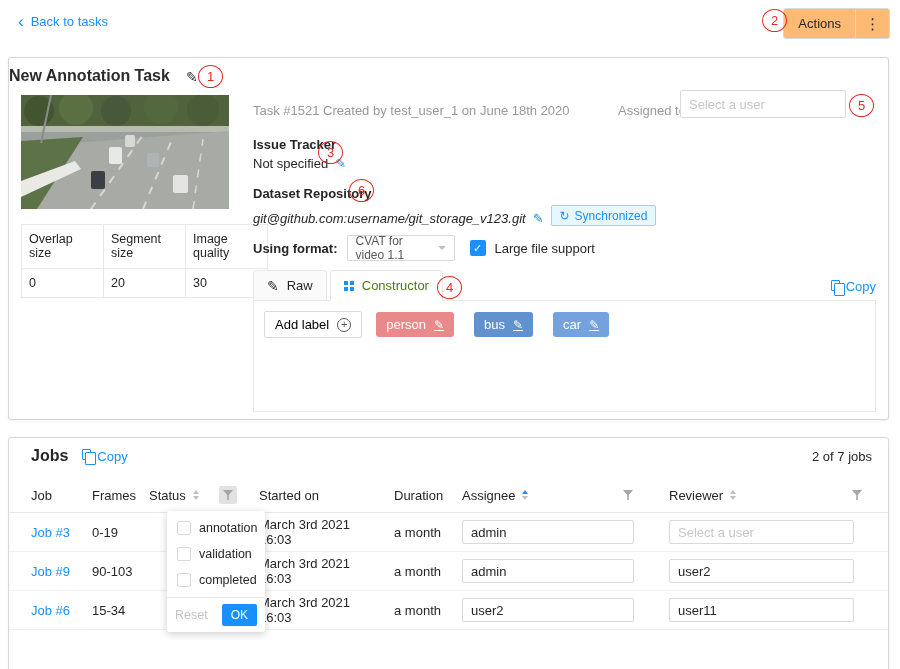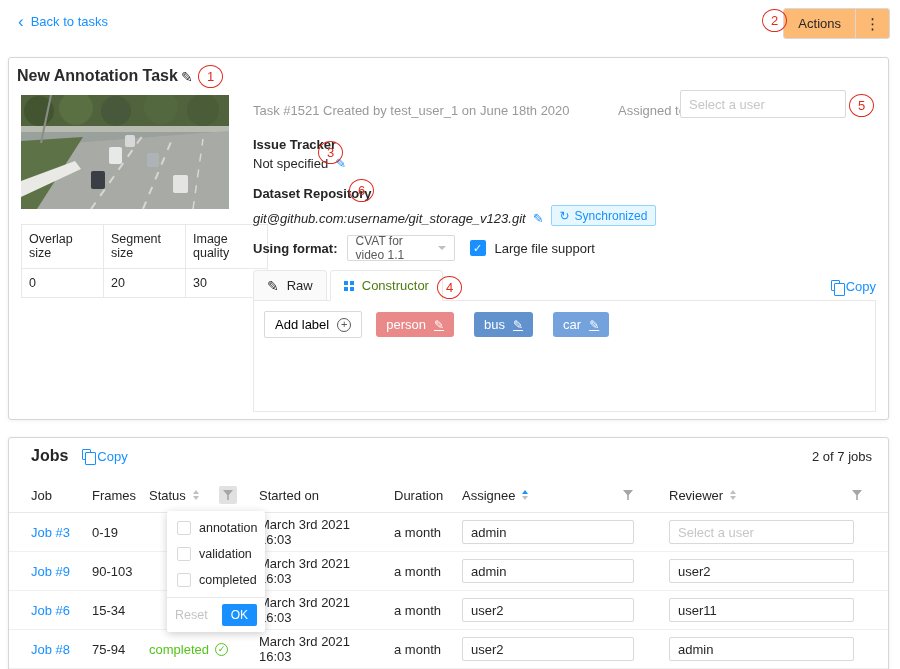--- a/index.html
+++ b/index.html
@@ -19,21 +19,21 @@
   .actions-label { display:flex; align-items:center; padding:0 14px; border-right:1px solid #d9d9d9; }
   .more-icon { display:flex; align-items:center; padding:0 9px; font-size:15px; color:#262626; }
 
   
   .card { position:absolute; left:8px; width:881px; background:#fff;
     border:1px solid #d6d6d6; border-radius:3px; box-shadow:0 1px 4px rgba(0,0,0,.06); }
   .task-card { top:57px; height:363px; }
   .jobs-card { top:437px; height:246px; }
 
   
-  .task-title-row { position:absolute; left:8px; top:9px; display:flex; align-items:flex-end; gap:3px; }
+  .task-title-row { position:absolute; left:0; top:9px; display:flex; align-items:flex-end; gap:16px; }
   .task-title { margin:0; font-size:16px; font-weight:700; color:#2b2b2b; }
   .edit-dark { color:#262626; font-size:14px; cursor:pointer; }
   .edit-blue { color:#1890ff; font-size:13px; cursor:pointer; }
 
   .thumb { position:absolute; left:12px; top:37px; width:208px; height:114px; overflow:hidden; }
   .thumb svg { display:block; width:100%; height:100%; }
 
   .params { position:absolute; left:12px; top:166px; width:247px; border-collapse:collapse; }
   .params th, .params td { border:1px solid #e8e8e8; padding:7px 7px; font-size:12.5px; text-align:left; }
   .params th { font-weight:400; vertical-align:top; width:69px; height:44px; color:#262626; }
@@ -359,34 +359,20 @@
       </tr>
       <tr>
         <td><a class="job-link">Job #6</a></td>
         <td>15-34</td>
         <td><span></span></td>
         <td>March 3rd 2021 16:03</td>
         <td>a month</td>
         <td><input class="cell-input assignee-w" value="user2" style=""></td>
         <td><input class="cell-input reviewer-w" value="user11" style=""></td>
       </tr>
-      <tr>
-        <td><a class="job-link">Job #8</a></td>
-        <td>75-94</td>
-        <td>
-          <span class="status-completed">
-            <span>completed</span>
-            <span class="check-circle">✓</span>
-          </span>
-        </td>
-        <td>March 3rd 2021 16:03</td>
-        <td>a month</td>
-        <td><input class="cell-input assignee-w" value="user2" style=""></td>
-        <td><input class="cell-input reviewer-w" value="admin" style=""></td>
-      </tr>
     </tbody>
   </table>
 </section>
 
 <div class="filter-dropdown">
   <div class="filter-item">
     <span class="cb"></span>
     <span>annotation</span>
   </div>
   <div class="filter-item">

